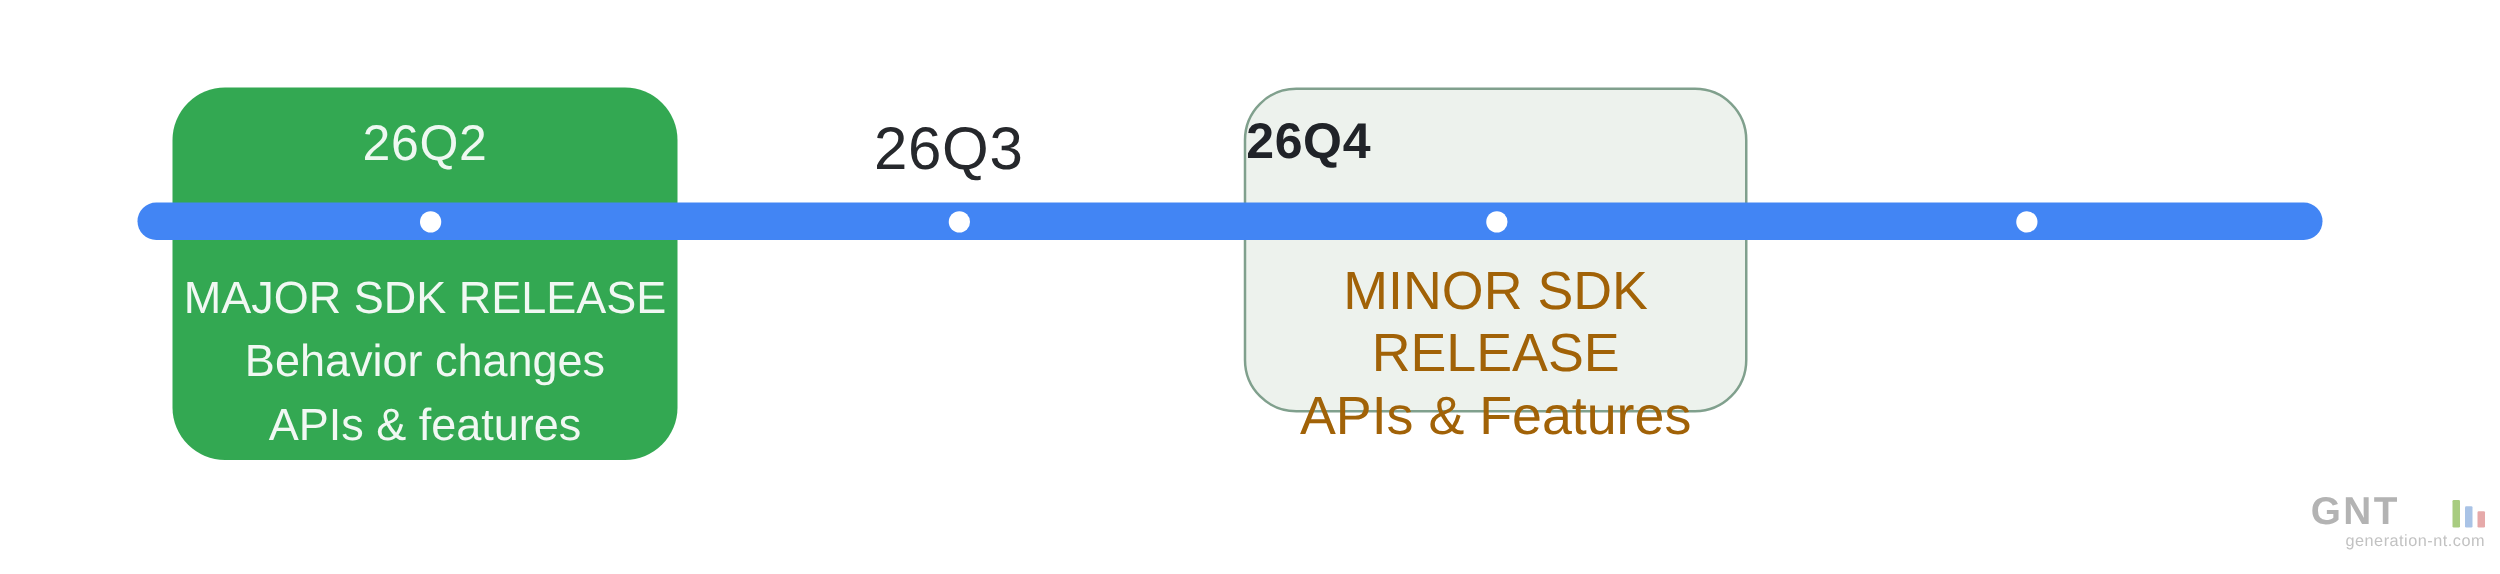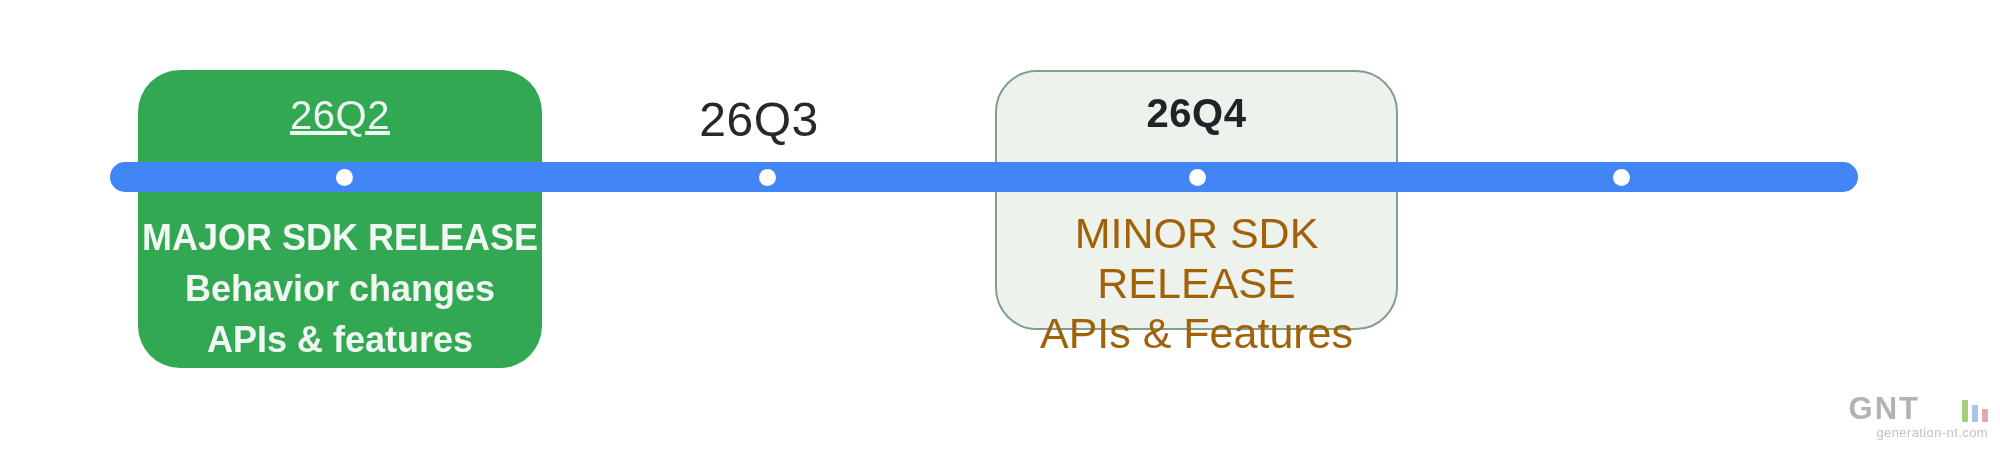--- a/index.html
+++ b/index.html
@@ -59,46 +59,45 @@
     z-index: 1;
   }
   .major-card .card-quarter {
     position: absolute;
     top: 23px; left: 0; right: 0;
     text-align: center;
     font-size: 40px;
     font-weight: 500;
     color: #eef8f1;
     letter-spacing: 0.5px;
-    text-decoration: underline;
   }
   .major-card .card-body {
     position: absolute;
     top: 142px; left: 0; right: 0;
     text-align: center;
     font-size: 36px;
-    font-weight: 700;
+    font-weight: 400;
     line-height: 51px;
     color: #f1f8f3;
   }
 
   
   .minor-card {
     position: absolute;
     left: 995px; top: 70px;
     width: 399px; height: 256px;
     background: #edf2ed;
     border: 2px solid #80a08d;
     border-radius: 42px;
     z-index: 1;
   }
   .minor-card .card-quarter {
     position: absolute;
     top: 19px; left: 0; right: 0;
-    text-align: center;
+    text-align: left;
     font-size: 40px;
     font-weight: 700;
     color: #202328;
     letter-spacing: 0.5px;
   }
   .minor-card .card-body {
     position: absolute;
     top: 136px; left: 0; right: 0;
     text-align: center;
     font-size: 43px;

